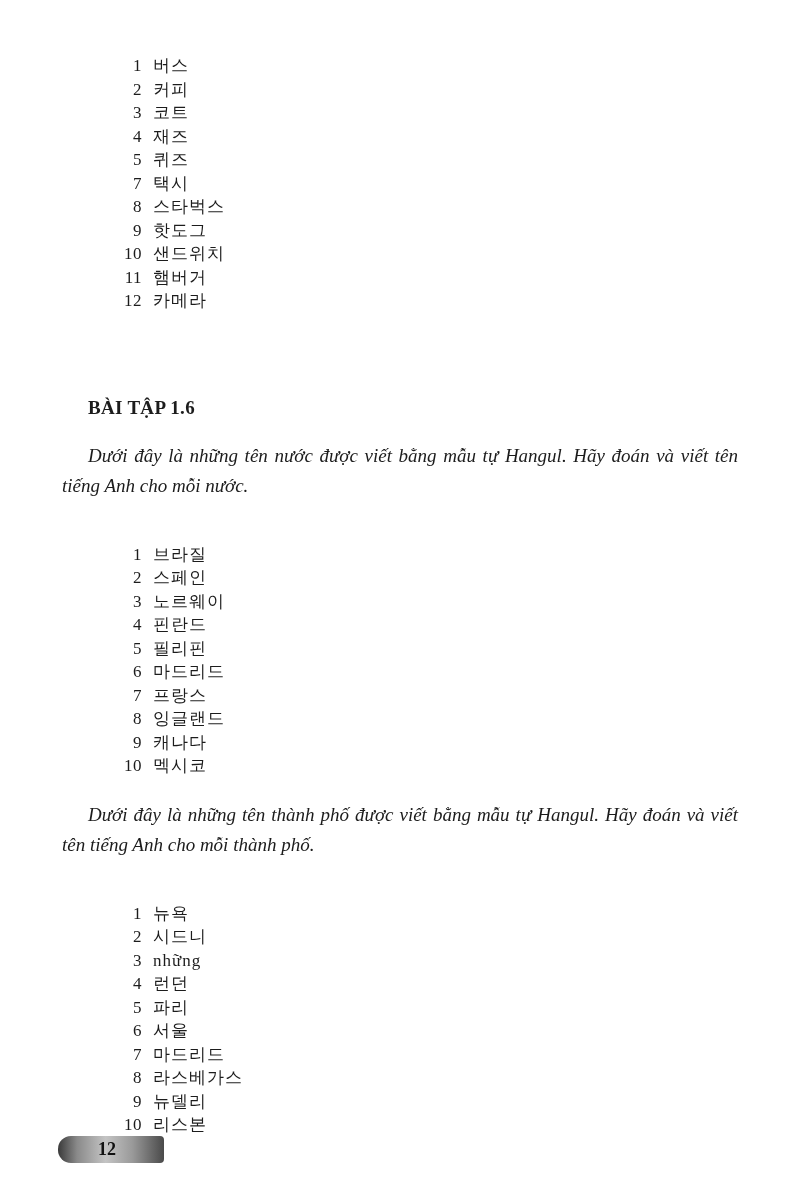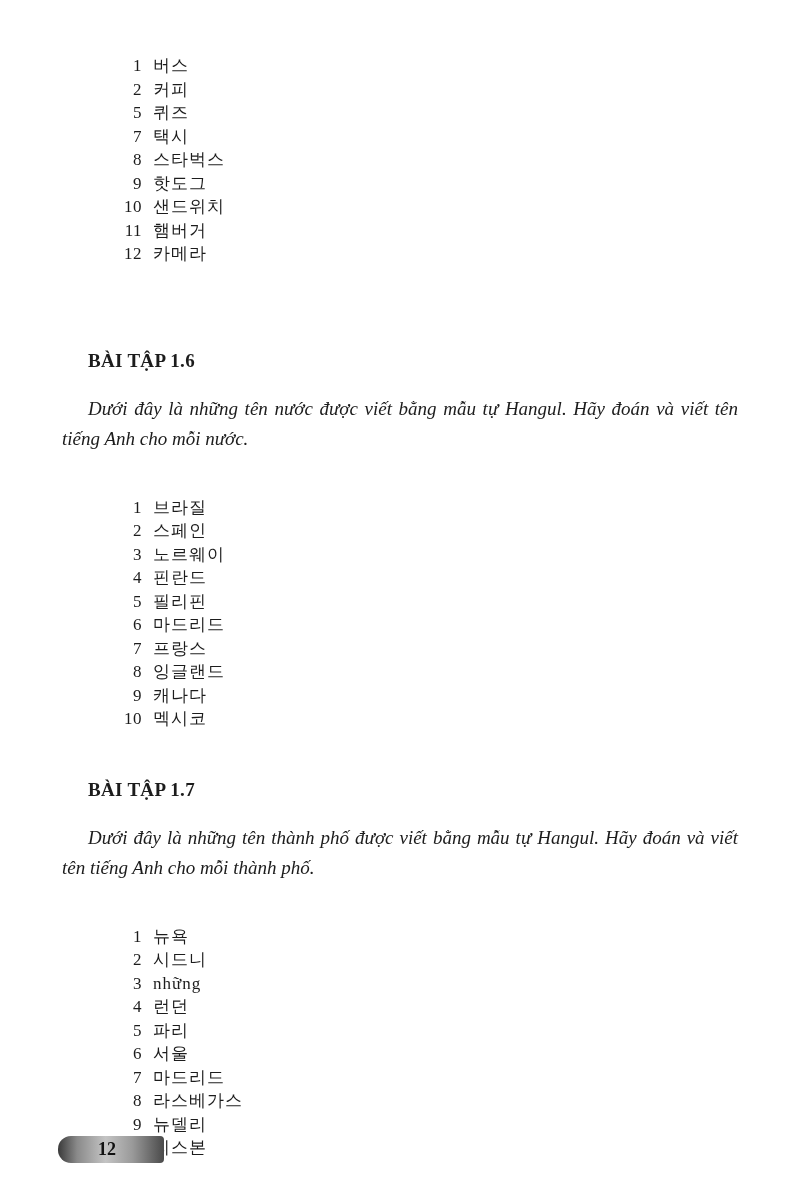--- a/index.html
+++ b/index.html
@@ -82,20 +82,22 @@
   }
 </style>
 </head>
 <body>
 
 <div class="page">
 
   <div class="word-list">
       <div class="list-row"><span class="num">1</span><span class="word">버스</span></div>
       <div class="list-row"><span class="num">2</span><span class="word">커피</span></div>
+      <div class="list-row"><span class="num">3</span><span class="word">코트</span></div>
+      <div class="list-row"><span class="num">4</span><span class="word">재즈</span></div>
       <div class="list-row"><span class="num">5</span><span class="word">퀴즈</span></div>
       <div class="list-row"><span class="num">7</span><span class="word">택시</span></div>
       <div class="list-row"><span class="num">8</span><span class="word">스타벅스</span></div>
       <div class="list-row"><span class="num">9</span><span class="word">핫도그</span></div>
       <div class="list-row"><span class="num">10</span><span class="word">샌드위치</span></div>
       <div class="list-row"><span class="num">11</span><span class="word">햄버거</span></div>
       <div class="list-row"><span class="num">12</span><span class="word">카메라</span></div>
     </div>
 
   <h2 class="section-heading heading-gap-1">BÀI TẬP 1.6</h2>
@@ -108,21 +110,20 @@
       <div class="list-row"><span class="num">3</span><span class="word">노르웨이</span></div>
       <div class="list-row"><span class="num">4</span><span class="word">핀란드</span></div>
       <div class="list-row"><span class="num">5</span><span class="word">필리핀</span></div>
       <div class="list-row"><span class="num">6</span><span class="word">마드리드</span></div>
       <div class="list-row"><span class="num">7</span><span class="word">프랑스</span></div>
       <div class="list-row"><span class="num">8</span><span class="word">잉글랜드</span></div>
       <div class="list-row"><span class="num">9</span><span class="word">캐나다</span></div>
       <div class="list-row"><span class="num">10</span><span class="word">멕시코</span></div>
     </div>
 
-  <h2 class="section-heading heading-gap-2">BÀI TẬP 1.7</h2>
 
   <p class="section-paragraph">Dưới đây là những tên thành phố được viết bằng mẫu tự Hangul. Hãy đoán và viết tên tiếng Anh cho mỗi thành phố.</p>
 
   <div class="word-list list-gap">
       <div class="list-row"><span class="num">1</span><span class="word">뉴욕</span></div>
       <div class="list-row"><span class="num">2</span><span class="word">시드니</span></div>
       <div class="list-row"><span class="num">3</span><span class="word">những</span></div>
       <div class="list-row"><span class="num">4</span><span class="word">런던</span></div>
       <div class="list-row"><span class="num">5</span><span class="word">파리</span></div>
       <div class="list-row"><span class="num">6</span><span class="word">서울</span></div>

